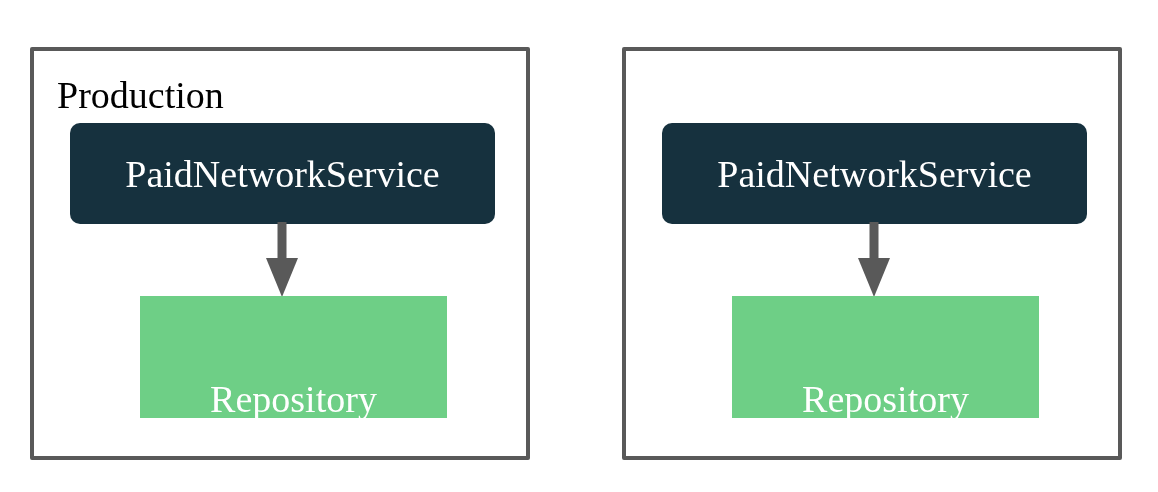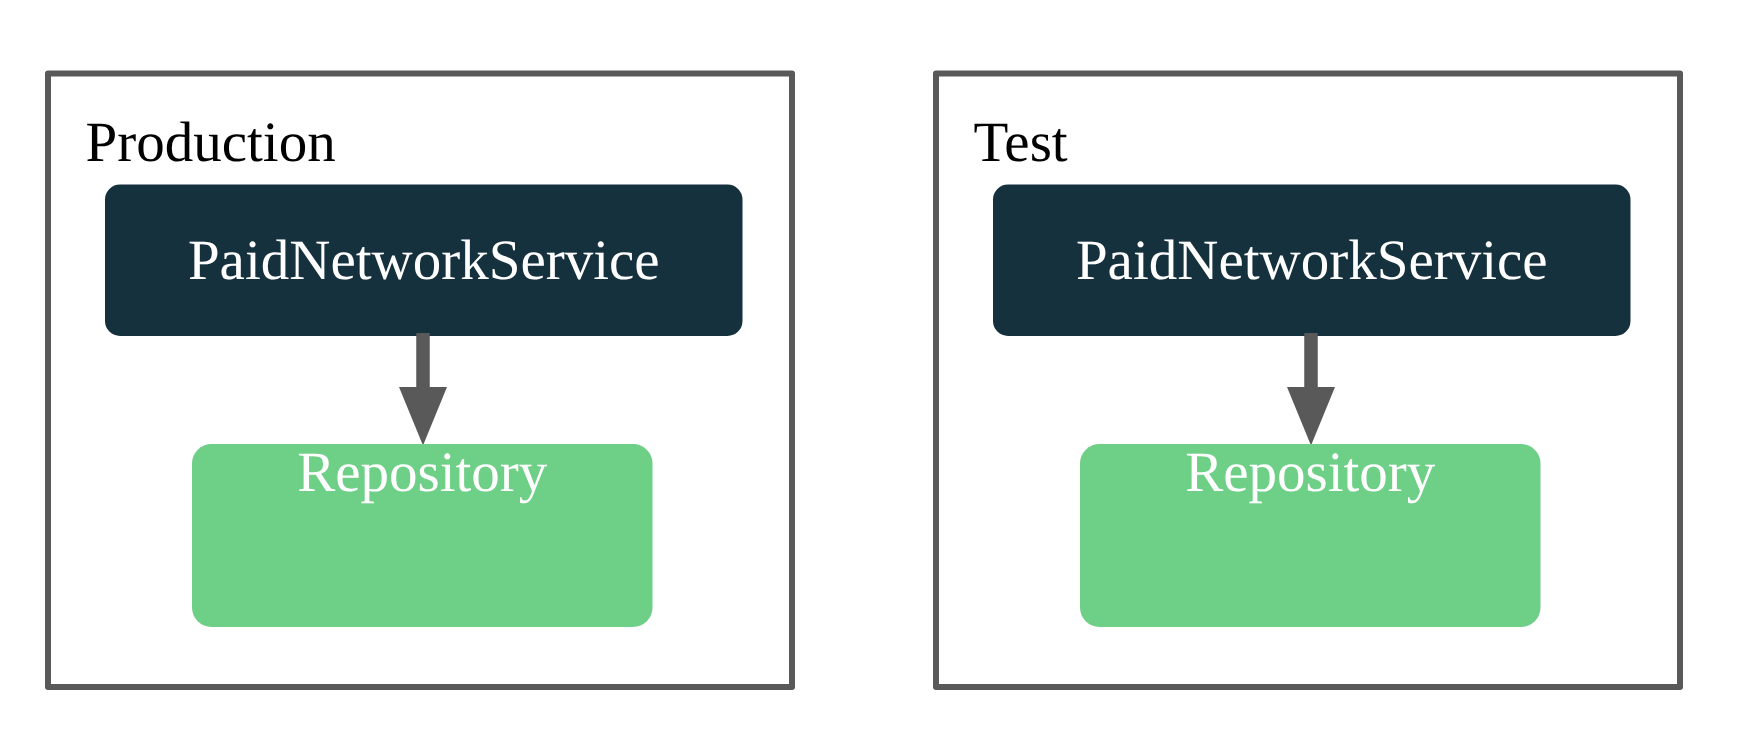--- a/index.html
+++ b/index.html
@@ -43,25 +43,25 @@
     width:425px;height:101px;
     background:var(--service-fill);
     border-radius:10px;
     display:flex;align-items:center;justify-content:center;
   }
   .service-node .node-label{
     color:var(--service-text);
     font-size:38px;line-height:1.0;white-space:nowrap;
   }
   .repository-node{
-    position:absolute;left:94px;top:245px;
+    position:absolute;left:106px;top:245px;
     width:307px;height:122px;
     background:var(--repository-fill);
-    border-radius:13px;
-    display:flex;align-items:flex-start;justify-content:center;
+    border-radius:0;
+    display:flex;align-items:flex-end;justify-content:center;
   }
   .repository-node .node-label{
     color:var(--repository-text);
     font-size:38px;line-height:1.0;white-space:nowrap;
   }
   .arrow-svg{
     position:absolute;left:228px;top:171px;
     width:40px;height:76px;
     display:block;
   }
@@ -82,21 +82,20 @@
       <line x1="20" y1="0" x2="20" y2="40" stroke="#595959" stroke-width="9"></line>
       <polygon points="4,36 36,36 20,75" fill="#595959"></polygon>
     </svg>
 
     <div class="repository-node">
       <span class="node-label">Repository</span>
     </div>
   </div>
 
   <div class="panel right">
-    <div class="panel-title">Test</div>
 
     <div class="service-node">
       <span class="node-label">PaidNetworkService</span>
     </div>
 
     <svg class="arrow-svg" viewBox="0 0 40 76" xmlns="http://www.w3.org/2000/svg">
       <line x1="20" y1="0" x2="20" y2="40" stroke="#595959" stroke-width="9"></line>
       <polygon points="4,36 36,36 20,75" fill="#595959"></polygon>
     </svg>
 

